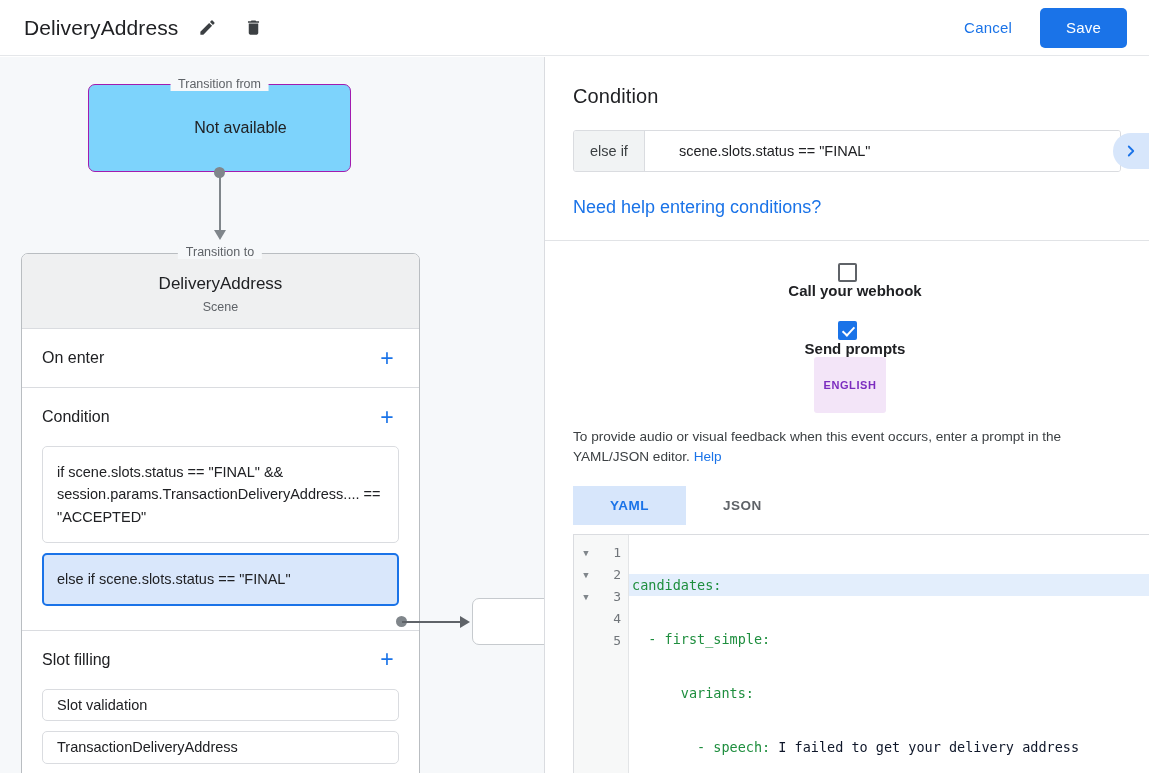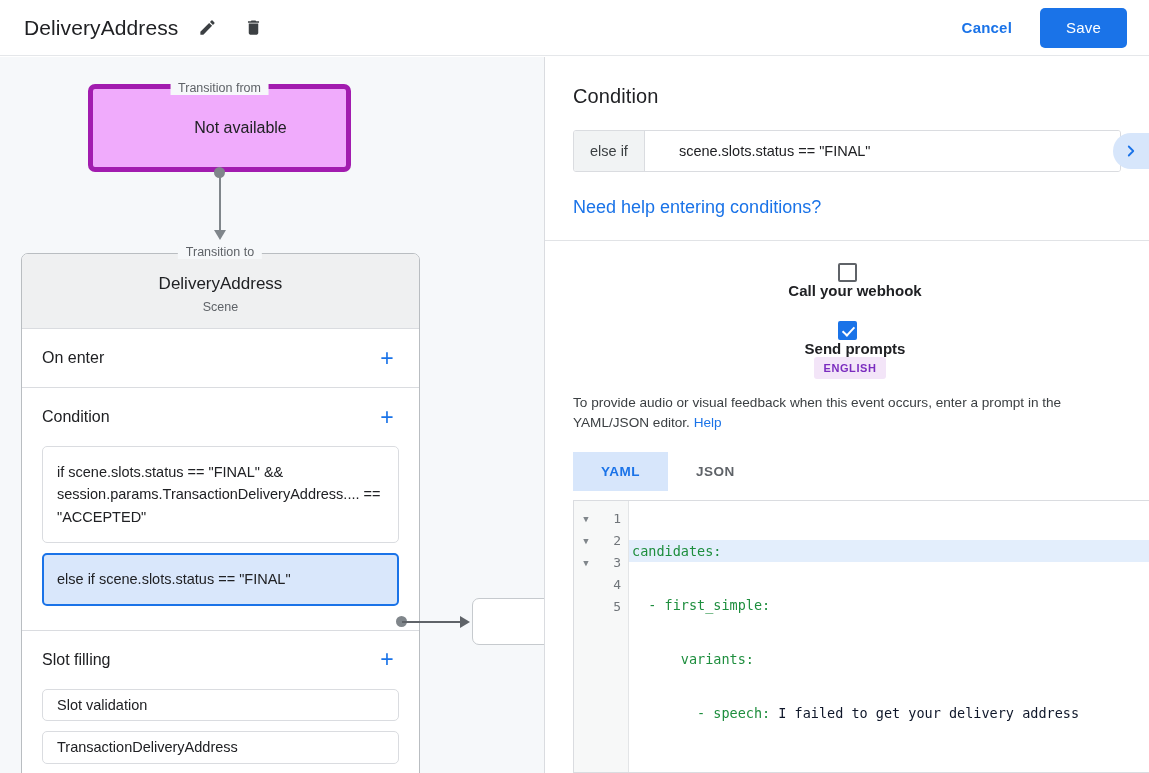--- a/index.html
+++ b/index.html
@@ -25,21 +25,21 @@
     letter-spacing: .1px;
   }
   .icon-btn {
     width: 34px; height: 34px; margin-left: 12px;
     display: flex; align-items: center; justify-content: center;
     border-radius: 50%; cursor: pointer; background: transparent;
   }
   .icon-btn:first-of-type { margin-left: 20px; }
   .topbar-spacer { flex: 1; }
   .cancel-btn {
-    font-size: 15px; color: #1a73e8; font-weight: 700;
+    font-size: 15px; color: #1a73e8; font-weight: 400;
     background: transparent; border: none; cursor: pointer;
     padding: 8px 14px; border-radius: 4px; letter-spacing: .2px;
   }
   .save-btn {
     margin-left: 14px; margin-right: 22px;
     background: #1a73e8; color: #fff; border: none; cursor: pointer;
     font-size: 15px; font-weight: 500; letter-spacing: .2px;
     padding: 0 26px; height: 40px; border-radius: 5px;
     font-family: "Liberation Sans", sans-serif;
   }
@@ -50,23 +50,23 @@
     background: #f6f8fa; overflow: hidden;
   }
   .canvas-divider {
     position: absolute; left: 544px; top: 57px; width: 1px; height: 716px;
     background: #dadce0;
   }
 
   
   .flow-card {
     position: absolute;
-    border: 5px solid #a21caf;
+    border: 1px solid #a21caf;
     border-radius: 7px;
-    background: #f0abfc;
+    background: #7dd3fc;
     padding-left: 42px;
   }
   .flow-legend {
     position: absolute; top: -8px;
     background: #f6f8fa;
     padding: 0 8px;
     font-size: 12.5px; color: #5f6368;
     white-space: nowrap;
   }
   .node-from {
@@ -201,30 +201,30 @@
     content: ""; position: absolute; left: 5px; top: 1px;
     width: 5px; height: 10px; border: solid #fff;
     border-width: 0 2px 2px 0; transform: rotate(43deg);
   }
   .check-label {
     margin-left: 16px; font-size: 15px; font-weight: bold; color: #202124;
   }
   .lang-badge {
     margin-left: 6px; background: #f3e5f8; color: #7b2cbf;
     font-size: 11px; font-weight: bold; letter-spacing: .6px;
-    padding: 5px 9px; border-radius: 3px; text-align: right;
+    padding: 22px 9px; border-radius: 3px; text-align: right;
   }
   .helper-text {
     margin-top: 14px; font-size: 13.6px; color: #3c4043; line-height: 1.5;
     max-width: 552px;
   }
 
   .tabs { display: flex; margin-top: 18px; }
   .tab {
-    width: 95px; height: 39px; display: flex; align-items: center;
+    width: 113px; height: 39px; display: flex; align-items: center;
     justify-content: center; font-size: 13.5px; font-weight: bold;
     letter-spacing: .5px; cursor: pointer; color: #5f6368;
   }
   .tab.active { background: #d7e6fb; color: #1a73e8; }
 
   
   .editor {
     margin-top: 9px; border: 1px solid #dadce0; border-top: 1px solid #dadce0;
     height: 273px; display: flex; background: #fff; overflow: hidden;
   }

